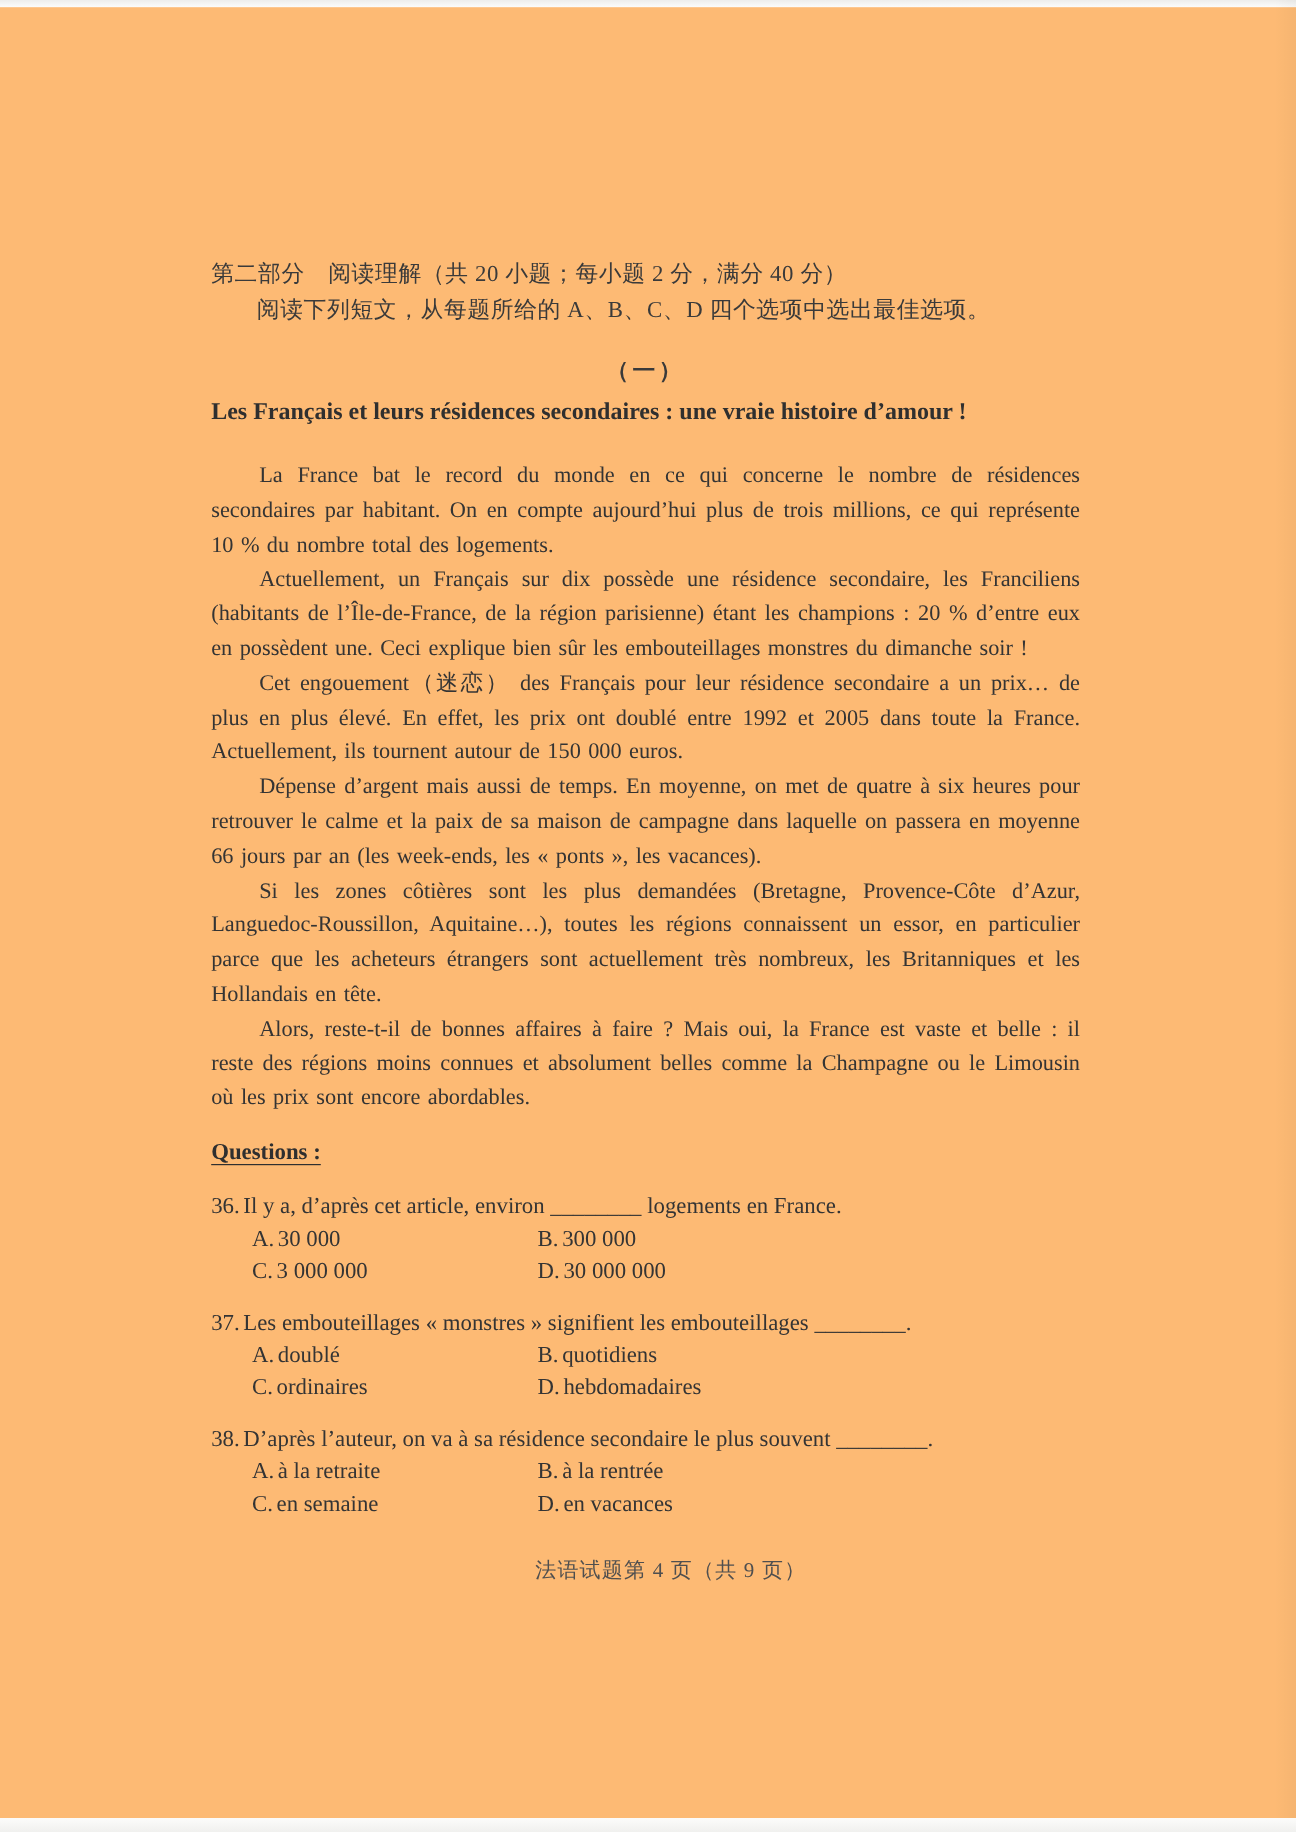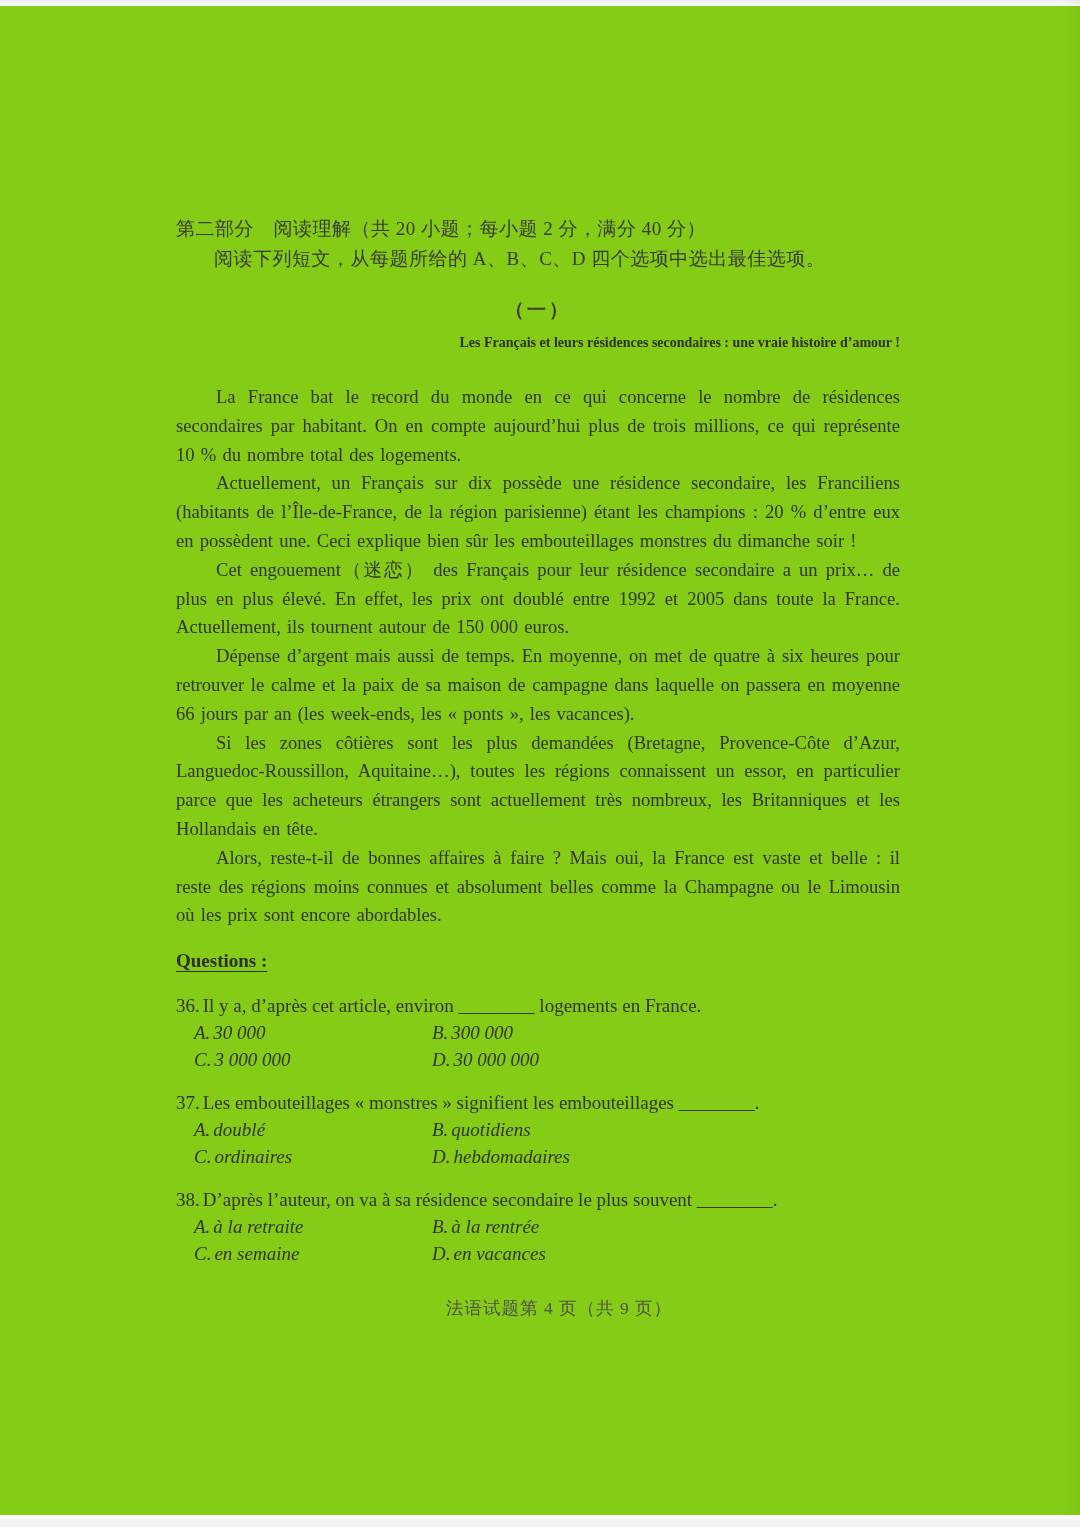--- a/index.html
+++ b/index.html
@@ -5,21 +5,21 @@
   * { margin:0; padding:0; box-sizing:border-box; }
   html, body { width:1080px; height:1527px; }
   body {
     background:#e9e9e7;
     font-family:"Liberation Serif","DejaVu Serif",serif;
     color:#333333;
     overflow:hidden;
   }
   .scan-page {
     position:absolute; inset:0;
-    background:#84cc16;
+    background:#fdba74;
     overflow:hidden;
   }
   
   .edge-top {
     position:absolute; top:0; left:0; width:100%; height:6px;
     background:linear-gradient(#ededeb,#fcfcfb);
   }
   .edge-bottom {
     position:absolute; bottom:0; left:0; width:100%; height:12px;
     background:linear-gradient(#fcfcfb,#f0f0ee);
@@ -33,42 +33,41 @@
   }
   .hdr1, .hdr2 {
     font-size:19px; line-height:30px; letter-spacing:0.5px; color:#3a3a3a;
   }
   .hdr2 { text-indent:38px; }
   .section-num {
     margin-top:22px; text-align:center; font-weight:bold;
     font-size:19px; line-height:28px; letter-spacing:3px; color:#3a3a3a;
   }
   .passage-title {
-    margin-top:4px; text-align:right; font-weight:bold;
-    font-size:14px; line-height:30px; color:#2f2f2f;
+    margin-top:4px; text-align:left; font-weight:bold;
+    font-size:20px; line-height:30px; color:#2f2f2f;
   }
   .passage { margin-top:25px; }
   .para {
     font-size:18.6px; line-height:28.8px; text-align:justify;
     text-indent:40px; color:#343434; word-spacing:1.5px;
   }
   .questions-label {
     margin-top:16px; font-size:19px; line-height:30px; font-weight:bold; color:#2f2f2f;
   }
   .questions-label span {
     text-decoration:underline; text-underline-offset:4px;margin-top:44px;
   }
   .question { margin-top:15px; }
   .q-line { font-size:19px; line-height:29px; color:#343434; }
   .q-num { margin-right:3px; }
   .options {
-    margin-left:18px;
+    margin-left:34px;
     display:grid;
     grid-template-columns:238px auto;
-    font-style:italic;
   }
   .opt { font-size:19px; line-height:26.5px; color:#343434; }
   .opt-label { margin-right:3px; }
   .footer {
     position:absolute; top:1296px; left:0; width:100%;
     text-align:center; font-size:17.5px; line-height:24px;
     color:#4f4f4f; letter-spacing:1px;margin-left:19px;
   }
 </style>
 </head>

